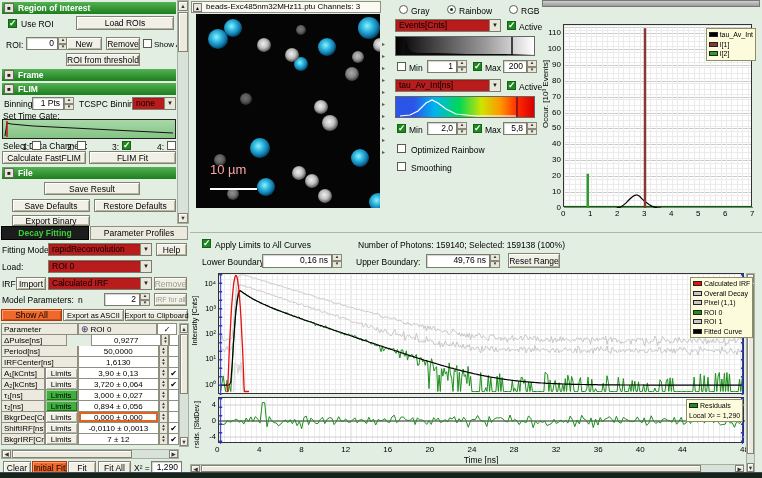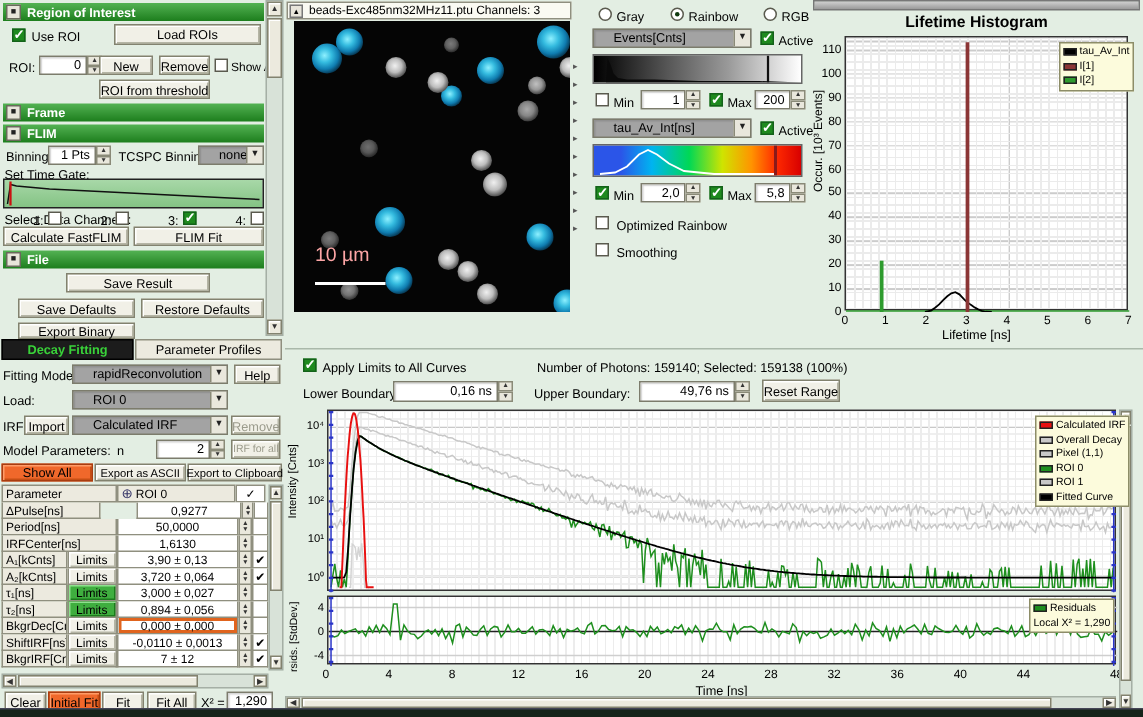--- a/index.html
+++ b/index.html
@@ -10,21 +10,21 @@
 .btn.dis{color:#9b9b8c}
 .btn.orange{background:#f0682b;border-color:#a83c10;box-shadow:inset 1px 1px 0 #ff9c68,inset -1px -1px 0 #c64f15}
 .hdr{position:absolute;left:2px;width:174px;height:12px;background:linear-gradient(#53b253,#1d7e1d);color:#fff;font-weight:bold;font-size:8.5px;line-height:12px;padding-left:16px}
 .hbox{position:absolute;left:2px;top:1px;width:10px;height:10px;background:#e8e5da;border:1px solid #6a6a5c;font-size:6px;line-height:8px;text-align:center;color:#222}
 .cb{position:absolute;width:9px;height:9px;background:#fff;border:1px solid #5a5a4e}
 .cb.on{background:#1e8a1e;border-color:#14621a}
 .cb.on::after{content:"✓";position:absolute;left:0;top:-2px;font-size:9px;color:#fff;font-weight:bold}
 .radio{position:absolute;width:9px;height:9px;border-radius:50%;background:#fff;border:1px solid #5a5a4e}
 .radio.on::after{content:"";position:absolute;left:2px;top:2px;width:3px;height:3px;border-radius:50%;background:#103a10}
 .inp{position:absolute;background:#fff;border:1px solid #7c7c6c;box-shadow:inset 1px 1px 1px rgba(0,0,0,.18);font-size:8.5px;text-align:right;padding:0 3px;line-height:11px;white-space:nowrap;overflow:hidden}
-.dd{position:absolute;background:#a3a3a3;border:1px solid #7c7c6c;box-shadow:inset 1px 1px 1px rgba(0,0,0,.12);font-size:8.5px;line-height:11px;padding:0 13px 0 13px;white-space:nowrap;overflow:hidden}
+.dd{position:absolute;background:#b91c1c;border:1px solid #7c7c6c;box-shadow:inset 1px 1px 1px rgba(0,0,0,.12);font-size:8.5px;line-height:11px;padding:0 13px 0 3px;white-space:nowrap;overflow:hidden}
 .dda{position:absolute;right:-1px;top:-1px;width:12px;height:13px;background:#e9e7dc;border:1px solid #8a8a78;font-size:6px;text-align:center;line-height:11px;color:#222}
 .spn{position:absolute;width:10px;display:flex;flex-direction:column}
 .spn i{flex:1;background:#e9e7dc;border:1px solid #8a8a78;font-style:normal;font-size:4.5px;line-height:4px;text-align:center;color:#333}
 .vlab{position:absolute;writing-mode:vertical-rl;transform:rotate(180deg);font-size:8px;white-space:nowrap}
 .legend{position:absolute;background:#fcfbdc;border:1px solid #8d8d68;padding:1px 2px;font-size:7px;line-height:9.5px;z-index:5}
 .legend .row{display:flex;align-items:center;white-space:nowrap}
 .legend .sw{display:inline-block;width:9px;height:5px;margin-right:2px;border:1px solid #222;flex:none}
 .tick{position:absolute;font-size:8px;white-space:nowrap}
 .sb{position:absolute;background:#d8e2d8;border:1px solid #a5afa5}
 .sba{position:absolute;background:#eceade;border:1px solid #82826f;box-shadow:inset 1px 1px 0 #fff;font-size:5.5px;color:#333;display:flex;align-items:center;justify-content:center}
@@ -373,21 +373,20 @@
       </div>
 
     <span class="cb" style="left:8px;top:144px"></span>
     <span class="lbl" style="left:22px;top:145px">Optimized Rainbow</span>
     <span class="cb" style="left:8px;top:162px"></span>
     <span class="lbl" style="left:22px;top:163px">Smoothing</span>
   </div>
 
   <div style="position:absolute;left:540px;top:0;width:222px;height:232px">
     <div style="position:absolute;left:2px;top:0;width:218px;height:7px;background:linear-gradient(#d0d0d0,#9a9a9a);border:1px solid #777"></div>
-    <div style="position:absolute;left:0;top:9px;width:222px;text-align:center;font-weight:bold;font-size:10.5px">Lifetime Histogram</div>
     <div class="vlab" style="left:1px;top:60px">Occur. [10³ Events]</div>
     <div id="hist-plot" style="position:absolute;left:23px;top:24px;width:189px;height:183px;border:1px solid #333;background-color:#fff;background-image:repeating-linear-gradient(to right,#ebebeb 0 1px,transparent 1px 5.4px),repeating-linear-gradient(to bottom,#ebebeb 0 1px,transparent 1px 5.3px),repeating-linear-gradient(to right,#cccccc 0 1px,transparent 1px 27px),repeating-linear-gradient(to bottom,#cccccc 0 1px,transparent 1px 15.91px);background-position:0 0,0 0,0 0,0 8px">
       <svg id="hist-svg" width="189" height="183" style="position:absolute;left:0;top:0">
           <line x1="0" y1="182.36347826086956" x2="189" y2="182.36347826086956" stroke="#2e9b2e" stroke-width="1"></line>
           <polyline points="52.65,183 56.699999999999996,182.04521739130433 59.40000000000001,180.13565217391303 62.1,177.90782608695653 64.8,175.04347826086956 67.5,172.49739130434781 70.2,170.5878260869565 72.9,169.79217391304348 75.6,171.22434782608696 78.3,174.08869565217393 79.65,175.36173913043478 81,176.63478260869564 82.35,177.5895652173913 83.7,178.54434782608695 85.05,179.49913043478261 87.75,181.0904347826087 90.45,182.20434782608694 93.15,182.8408695652174 97.20000000000002,183" fill="none" stroke="#000000" stroke-width="1.2"></polyline>
           <line x1="81" y1="183" x2="81" y2="3.1826086956521635" stroke="#8b3535" stroke-width="2.5"></line>
           <line x1="23.76" y1="183" x2="23.76" y2="148.7869565217391" stroke="#2e9b2e" stroke-width="2.5"></line>
         </svg>
     </div>
     <div id="hist-yticks">
@@ -407,21 +406,20 @@
     <div id="hist-xticks">
         <span class="tick" style="left: 21px; top: 209px;">0</span>
         <span class="tick" style="left: 48px; top: 209px;">1</span>
         <span class="tick" style="left: 75px; top: 209px;">2</span>
         <span class="tick" style="left: 102px; top: 209px;">3</span>
         <span class="tick" style="left: 129px; top: 209px;">4</span>
         <span class="tick" style="left: 156px; top: 209px;">5</span>
         <span class="tick" style="left: 183px; top: 209px;">6</span>
         <span class="tick" style="left: 210px; top: 209px;">7</span>
       </div>
-    <div style="position:absolute;left:0;top:218px;width:222px;text-align:center;font-size:8.5px">Lifetime [ns]</div>
     <div class="legend" id="hist-legend" style="right:6px;top:28px">
         <div class="row">
           <span class="sw" style="background: rgb(0, 0, 0);"></span>
           <span>tau_Av_Int</span>
         </div>
         <div class="row">
           <span class="sw" style="background: rgb(139, 53, 53);"></span>
           <span>I[1]</span>
         </div>
         <div class="row">

